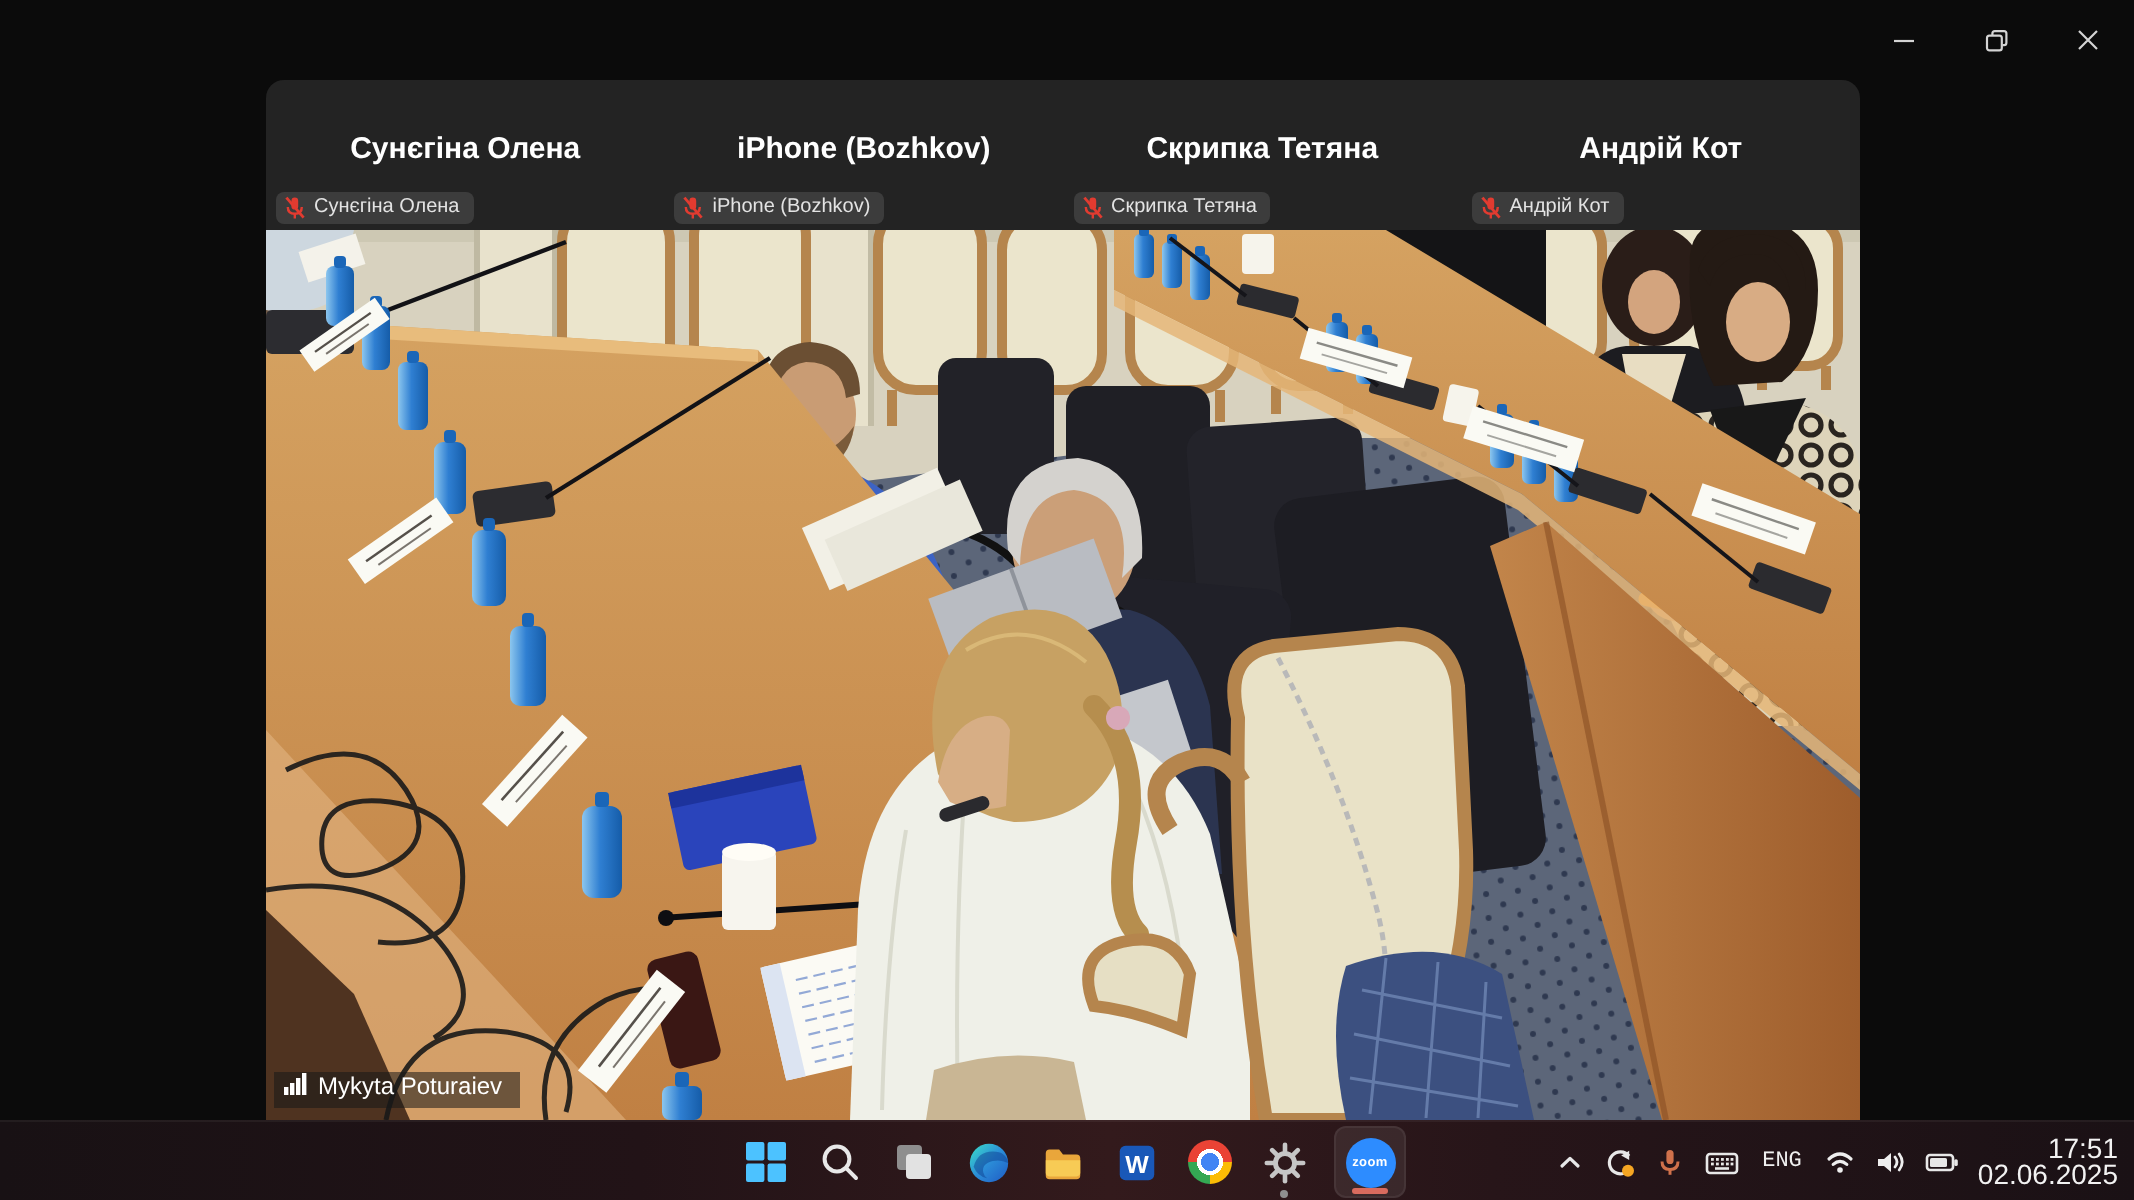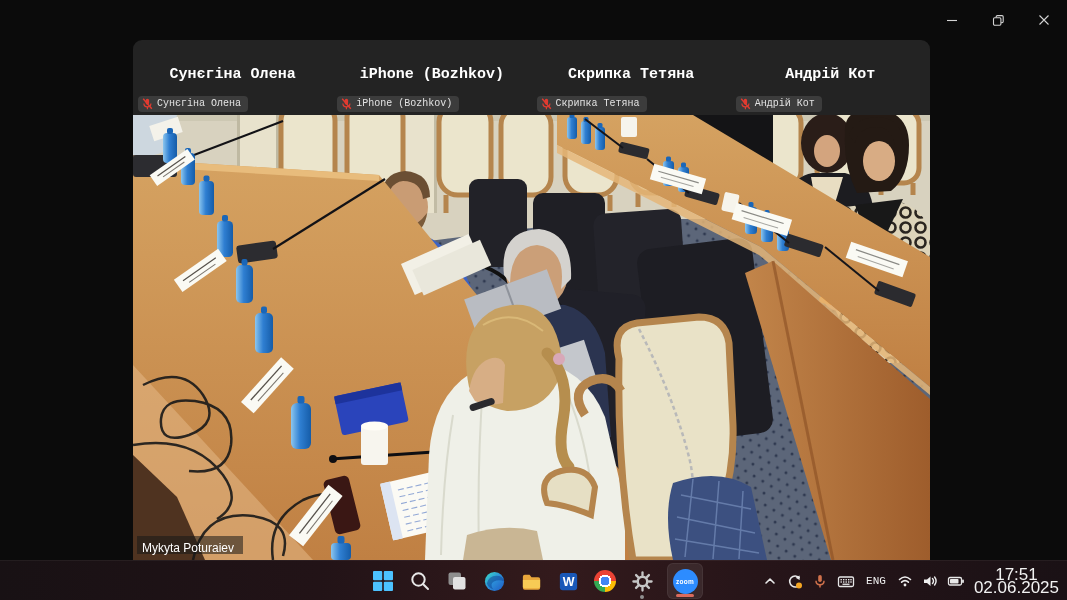--- a/index.html
+++ b/index.html
@@ -7,46 +7,46 @@
     width:1067px;height:600px;overflow:hidden;position:relative;
     background:#0b0b0b;
     font-family:"Liberation Sans","DejaVu Sans",sans-serif;
     -webkit-font-smoothing:antialiased;
   }
   
   .titlebar{position:absolute;top:0;left:0;width:1067px;height:40px;display:flex;justify-content:flex-end;align-items:stretch;}
   .win-btn{width:46px;height:40px;display:flex;align-items:center;justify-content:center;}
   
   .strip{position:absolute;left:133px;top:40px;width:797px;height:75px;background:#232323;border-radius:9px 9px 0 0;display:flex;overflow:hidden;}
-  .tile{position:relative;flex:1 1 0;min-width:0;border-radius:0;font-family:Liberation Mono, monospace;}
+  .tile{position:relative;flex:1 1 0;min-width:0;border-radius:0;}
   .tile-name{position:absolute;top:26px;left:2px;right:2px;text-align:center;color:#ffffff;font-weight:bold;font-size:15px;white-space:nowrap;overflow:hidden;}
   .tile-pill{position:absolute;left:5px;bottom:3px;max-width:123px;display:flex;align-items:center;gap:4px;background:rgba(62,62,62,.94);border-radius:4px;padding:2px 7px 2px 4px;color:#e3e3e3;font-size:10px;line-height:12px;white-space:nowrap;overflow:hidden;}
   .tile-pill svg{flex:0 0 auto;}
   
   .video{position:absolute;left:133px;top:115px;width:797px;height:445px;background:#cfc9b8;overflow:hidden;}
-  .speaker-label{position:absolute;left:137px;top:536px;height:18px;display:flex;align-items:flex-end;gap:5px;background:rgba(24,24,24,.55);padding:0 9px 0 5px;color:#fff;font-size:12px;flex-direction:column;}
+  .speaker-label{position:absolute;left:137px;top:536px;height:18px;display:flex;align-items:flex-start;gap:5px;background:rgba(24,24,24,.55);padding:0 9px 0 5px;color:#fff;font-size:12px;}
   
   .taskbar{position:absolute;left:0;top:560px;width:1067px;height:40px;
     background:linear-gradient(90deg,#181114 0%,#221317 30%,#331a1c 52%,#271519 70%,#1a1115 100%);
     border-top:1px solid rgba(255,255,255,.05);}
   .tb-apps{position:absolute;left:371px;top:0;height:40px;display:flex;align-items:center;gap:13px;}
   .tb-icon{width:24px;height:24px;position:relative;display:flex;align-items:center;justify-content:center;flex:0 0 auto;}
   .tb-icon.has-dot::after{content:"";position:absolute;bottom:-6px;left:50%;transform:translateX(-50%);width:4px;height:4px;border-radius:50%;background:#8f8f8f;}
   .zoom-wrap{width:34px;height:34px;border-radius:6px;background:rgba(255,255,255,.08);border:1px solid rgba(255,255,255,.06);display:flex;align-items:center;justify-content:center;position:relative;flex:0 0 auto;}
   .zoom-wrap::after{content:"";position:absolute;bottom:1px;left:50%;transform:translateX(-50%);width:18px;height:3px;border-radius:2px;background:#d96b5e;}
   .zoom-circle{width:25px;height:25px;border-radius:50%;background:#2d8cff;display:flex;align-items:center;justify-content:center;}
   .zoom-circle span{color:#fff;font-size:6.5px;font-weight:bold;letter-spacing:.2px;}
   .chrome-ball{width:22px;height:22px;border-radius:50%;
     background:
       radial-gradient(circle at 50% 50%, #4285f4 0 4.5px, #ffffff 4.5px 6.5px, rgba(0,0,0,0) 6.5px),
       conic-gradient(from 90deg, #fbbc05 0 90deg, #34a853 0 180deg, #ea4335 0 270deg);}
   .tray{position:absolute;right:8px;top:0;height:40px;display:flex;align-items:center;gap:9px;}
   .tray-icon{display:flex;align-items:center;justify-content:center;}
   .tray-lang{color:#f0f0f0;font-size:11px;padding:0 2px;font-family:Liberation Mono, monospace;}
-  .clock{color:#f2f2f2;font-size:17px;line-height:13px;text-align:center;min-width:62px;}
+  .clock{color:#f2f2f2;font-size:14px;line-height:13px;text-align:right;min-width:62px;}
 </style>
 </head>
 <body>
 
 <div class="titlebar">
   <div class="win-btn">
     <svg width="12" height="12">
         <line x1="1" y1="6.5" x2="11" y2="6.5" stroke="#d4d4d4" stroke-width="1.1"></line>
       </svg>
   </div>

